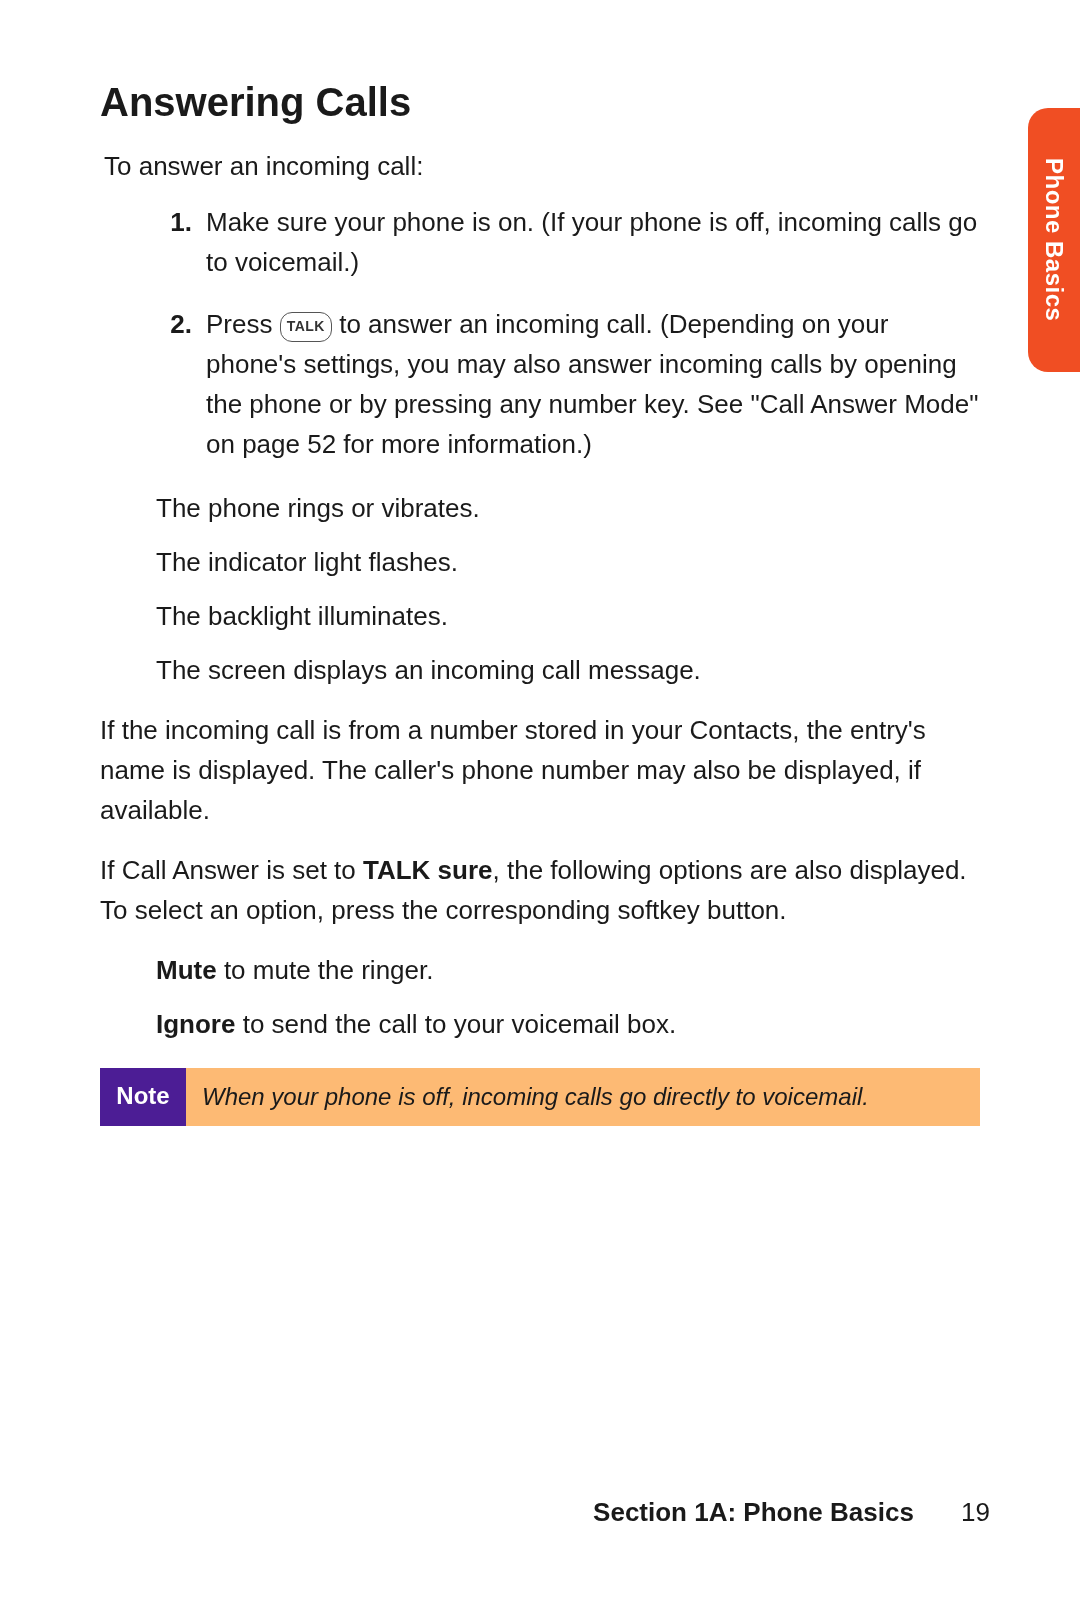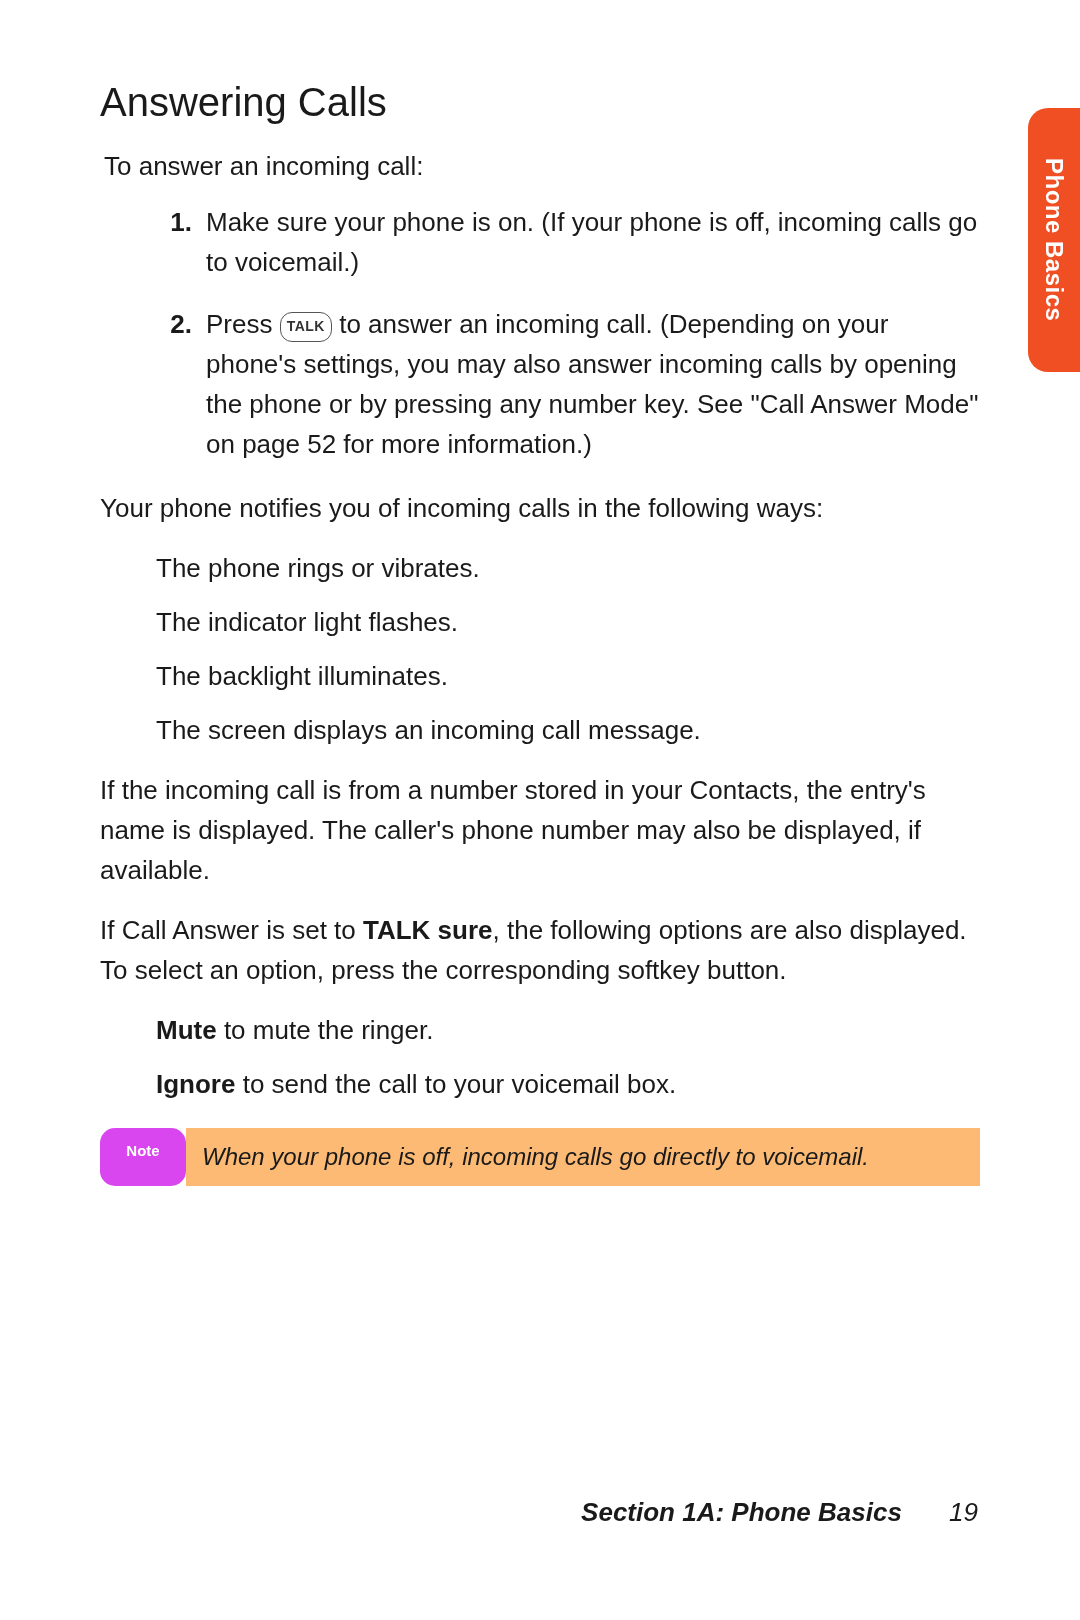--- a/index.html
+++ b/index.html
@@ -34,21 +34,21 @@
   .tab span {
     writing-mode: vertical-rl;
     color: #fff;
     font-weight: 700;
     font-size: 24px;
     letter-spacing: 0.5px;
   }
   h1.title {
     margin: 0 0 26px 0;
     font-size: 40px;
-    font-weight: 400;
+    font-weight: 700;
     letter-spacing: 0px;
   }
   .subhead {
     font-weight: 400;
     font-size: 26px;
     margin: 0 0 20px 4px;
   }
   .ol {
     margin: 0 0 24px 56px;
   }
@@ -109,45 +109,43 @@
     font-size: 26px;
     line-height: 40px;
     margin-bottom: 14px;
   }
   .note-box {
     display: flex;
     margin-top: 6px;
   }
   .note-label {
     flex: 0 0 86px;
-    background: #d946ef;
+    background: #4c1d95;
     color: #fff;
     font-weight: 700;
-    font-size: 15px;
+    font-size: 24px;
     display: flex;
     align-items: flex-start;
     justify-content: center;
     padding-top: 14px;
-    border-radius: 15px;
   }
   .note-body {
     flex: 1;
     background: #fdba74;
     font-size: 24px;
     line-height: 34px;
     padding: 12px 16px;
     font-style: italic;
   }
   .footer {
     position: absolute;
     bottom: 92px;
-    right: 102px;
-    font-size: 26px;
-    font-weight: 700;
-    font-style: italic;
+    right: 90px;
+    font-size: 26px;
+    font-weight: 700;
   }
   .footer .pgnum {
     display: inline-block;
     margin-left: 40px;
     font-weight: 400;
   }
 </style>
 </head>
 <body>
 
@@ -167,21 +165,20 @@
       <div class="txt">Make sure your phone is on. (If your phone is off, incoming calls go to voicemail.)</div>
     </div>
     <div class="li">
       <div class="num">2.</div>
       <div class="txt">
         <span>Press </span><span class="talk-key">TALK</span><span> to answer an incoming call. (Depending on your phone's settings, you may also answer incoming calls by opening the phone or by pressing any number key. See "Call Answer Mode" on page 52 for more information.)</span>
       </div>
     </div>
   </div>
 
-  <p class="body">Your phone notifies you of incoming calls in the following ways:</p>
 
   <div class="bullets">
     <div>The phone rings or vibrates.</div>
     <div>The indicator light flashes.</div>
     <div>The backlight illuminates.</div>
     <div>The screen displays an incoming call message.</div>
   </div>
 
   <p class="body">If the incoming call is from a number stored in your Contacts, the entry's name is displayed. The caller's phone number may also be displayed, if available.</p>
 

